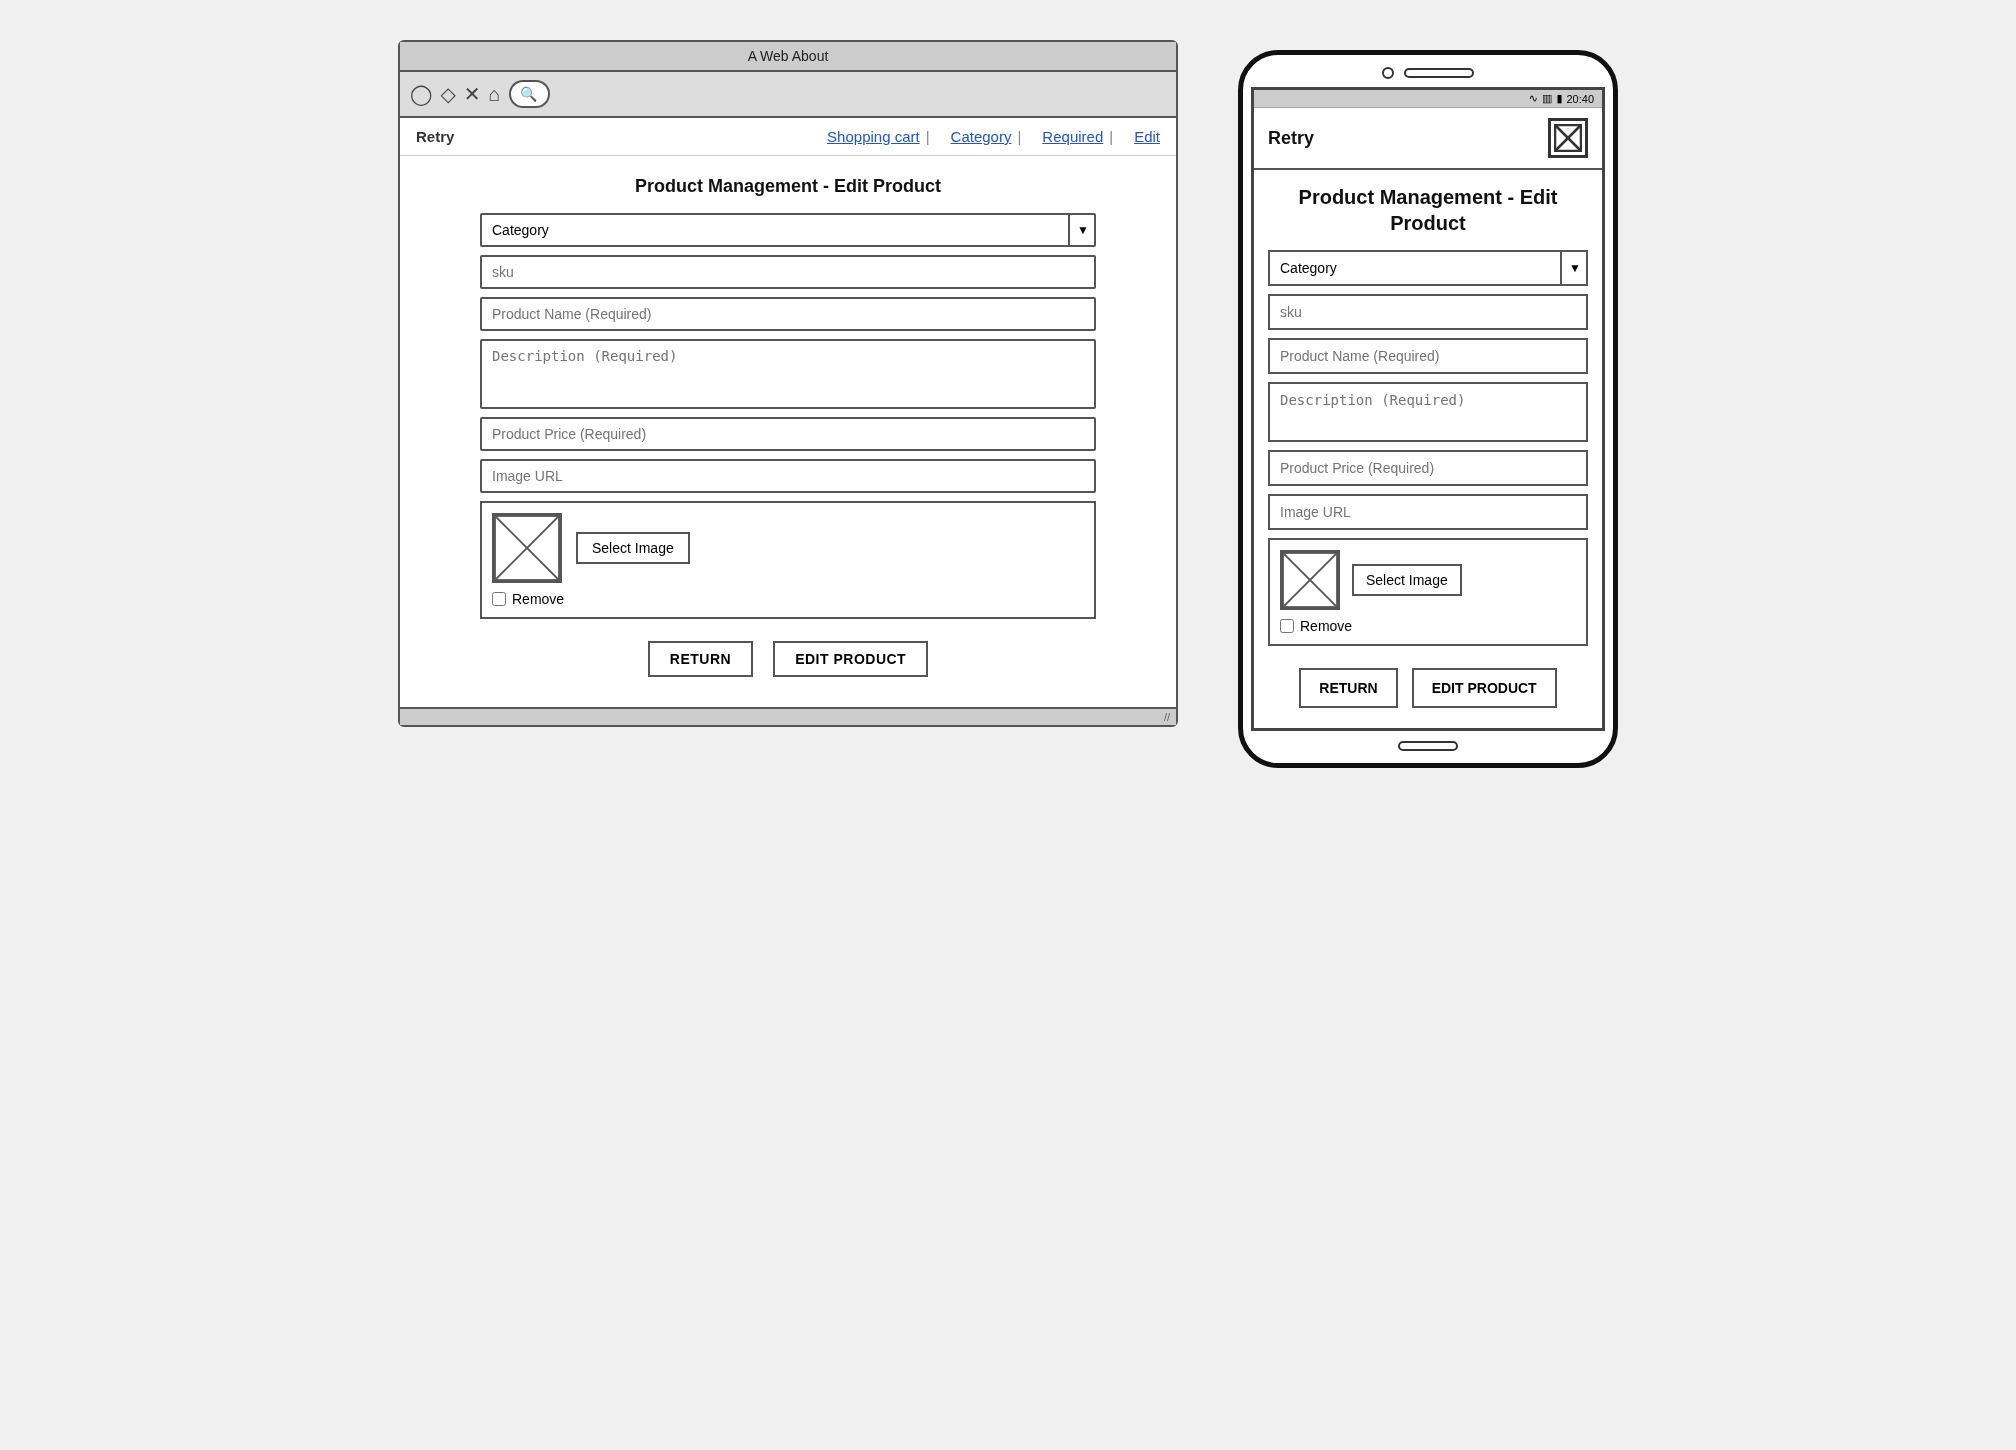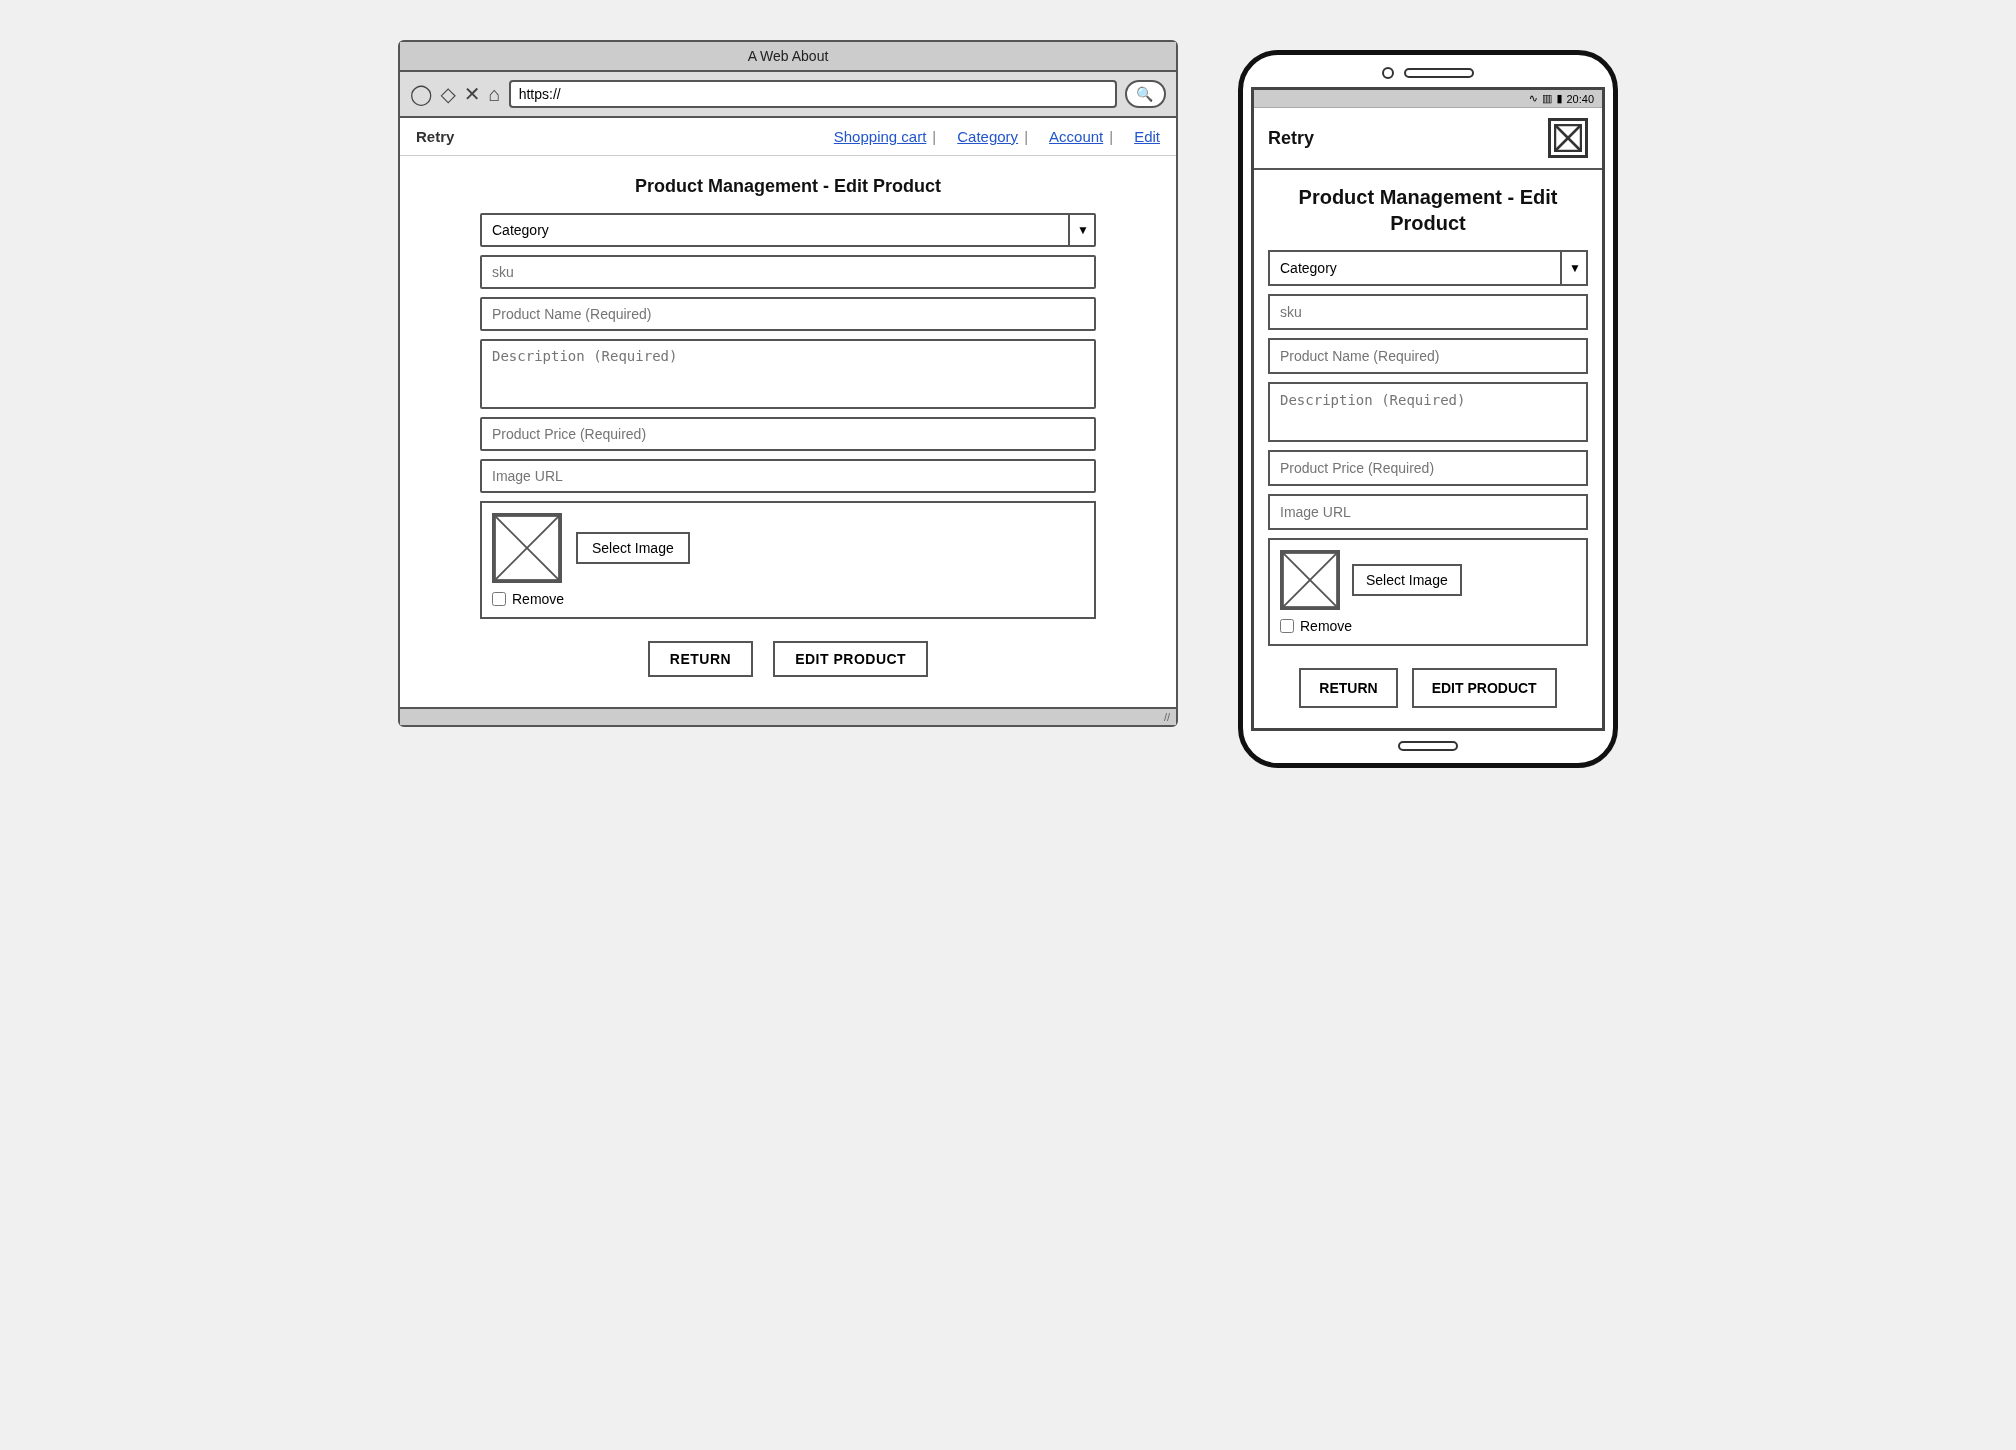--- a/index.html
+++ b/index.html
@@ -460,34 +460,33 @@
 
   <div class="browser-titlebar">
     <span>A Web About</span>
   </div>
 
   <div class="browser-toolbar">
     <span class="browser-nav-icon">◯</span>
     <span class="browser-nav-icon">◇</span>
     <span class="browser-nav-icon">✕</span>
     <span class="browser-nav-icon">⌂</span>
-    <input class="browser-url-bar" type="text" value="https://" style="">
     <button class="browser-search-btn">🔍</button>
   </div>
 
   <div class="browser-content">
 
     <div class="browser-nav">
       <span class="browser-nav-brand">Retry</span>
       <div class="browser-nav-links">
         <a class="browser-nav-link">Shopping cart</a>
         <span class="browser-nav-sep">|</span>
         <a class="browser-nav-link">Category</a>
         <span class="browser-nav-sep">|</span>
-        <a class="browser-nav-link">Account</a>
+        <a class="browser-nav-link">Required</a>
         <span class="browser-nav-sep">|</span>
         <a class="browser-nav-link">Edit</a>
       </div>
     </div>
 
     <div class="browser-page">
       <div class="page-title">Product Management - Edit Product</div>
       <div class="form-container">
 
         <div class="form-select-wrapper">

